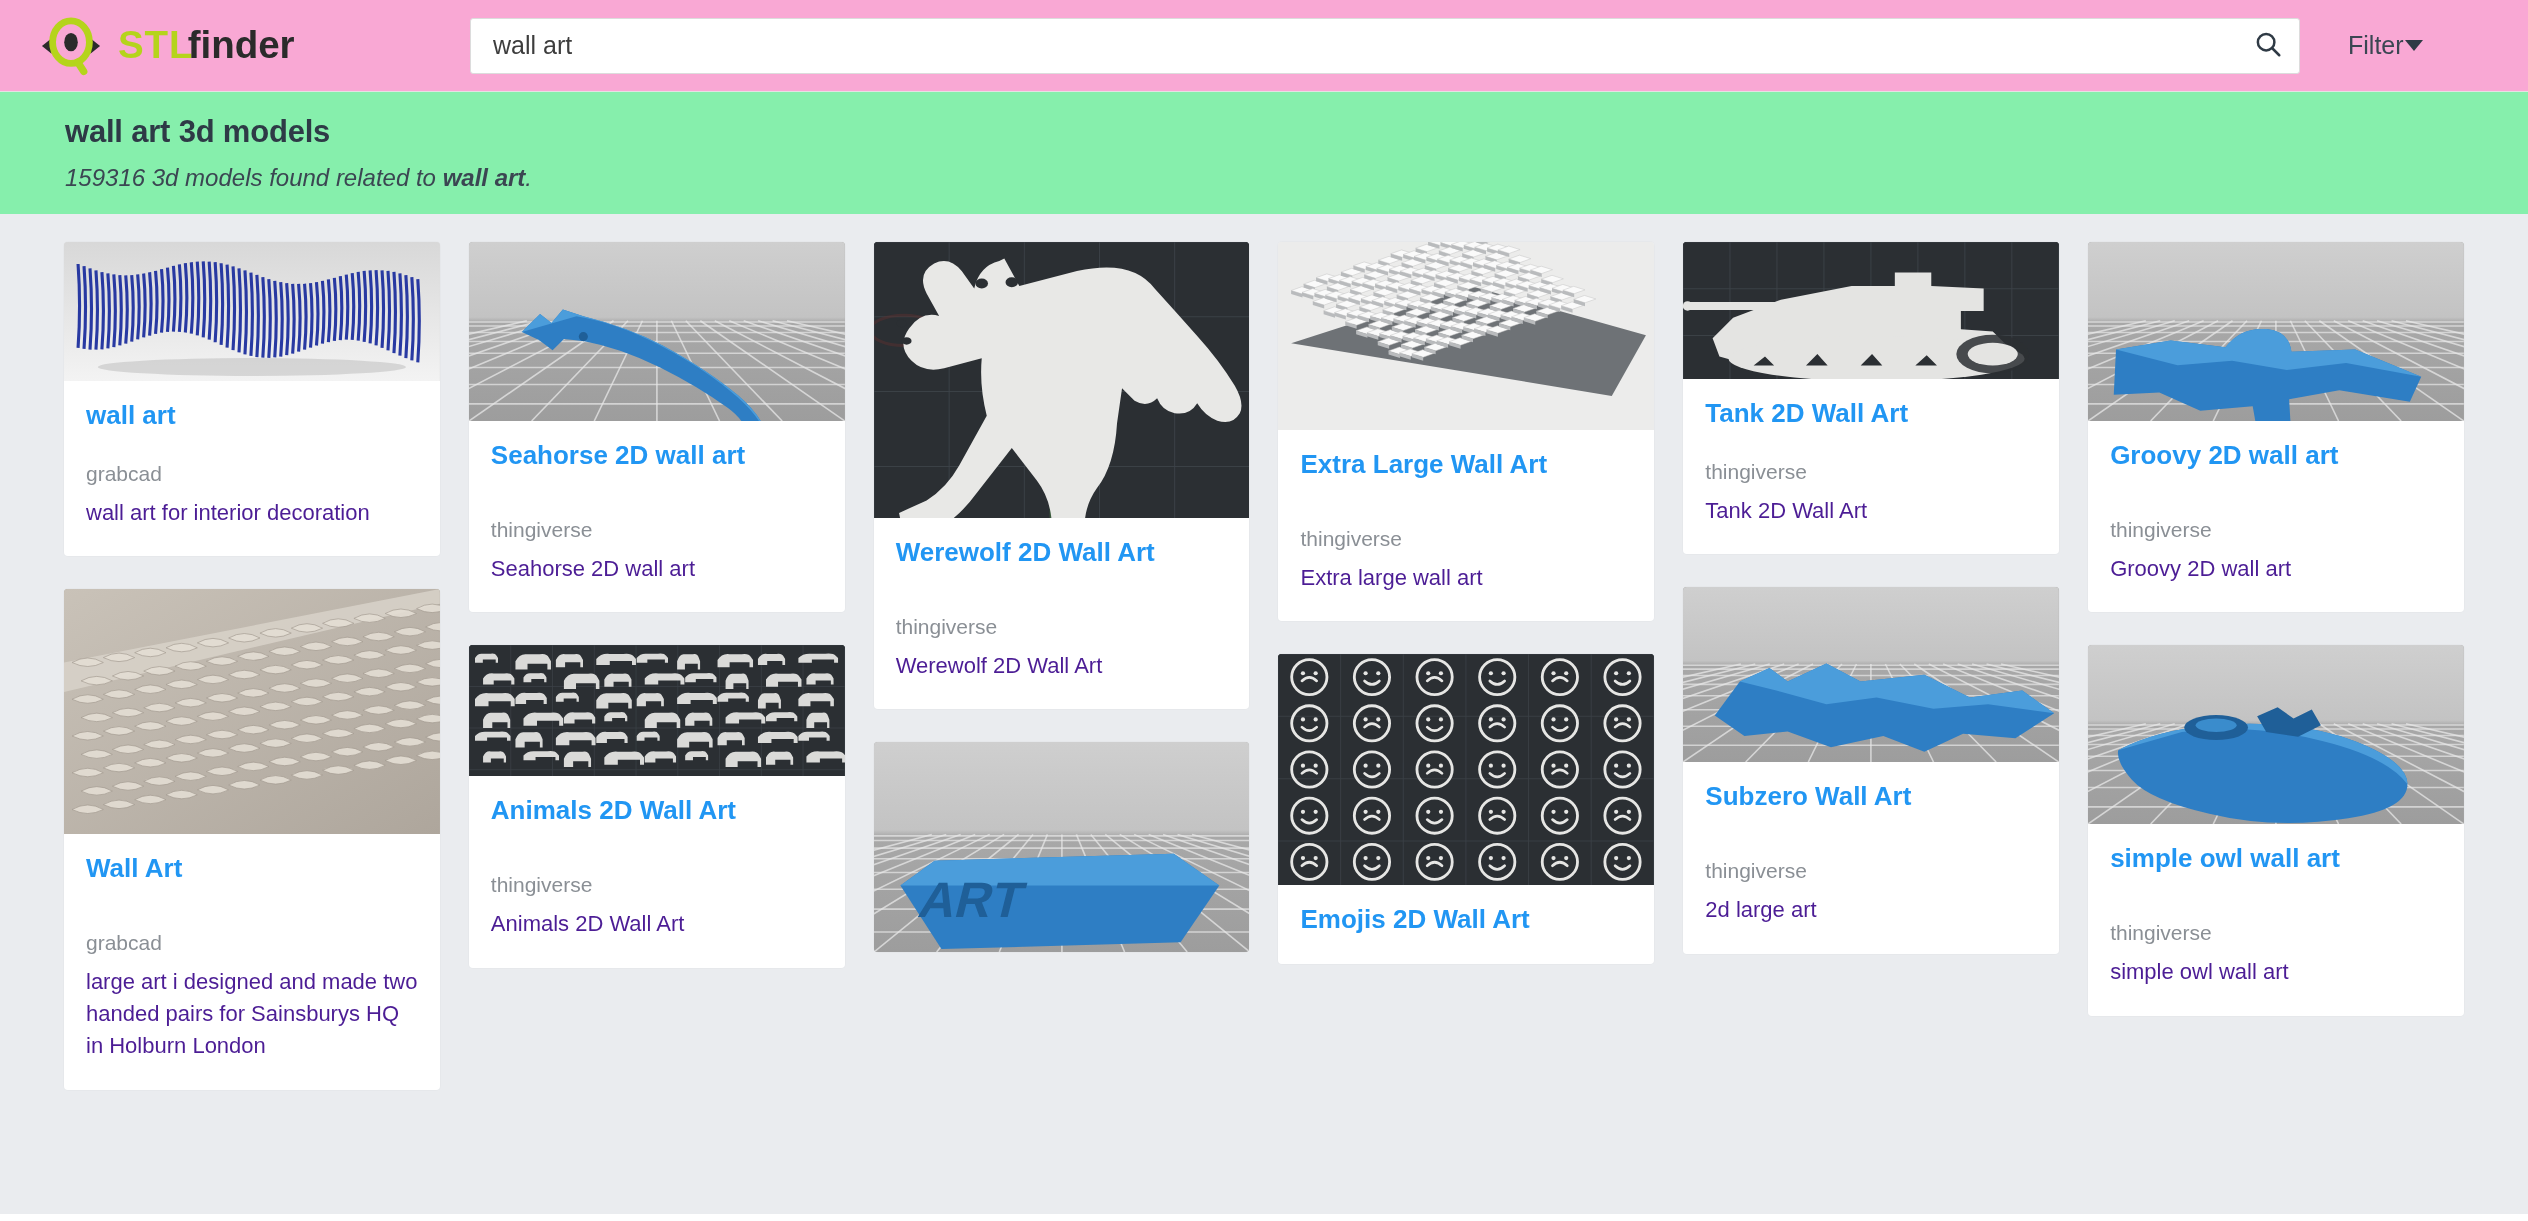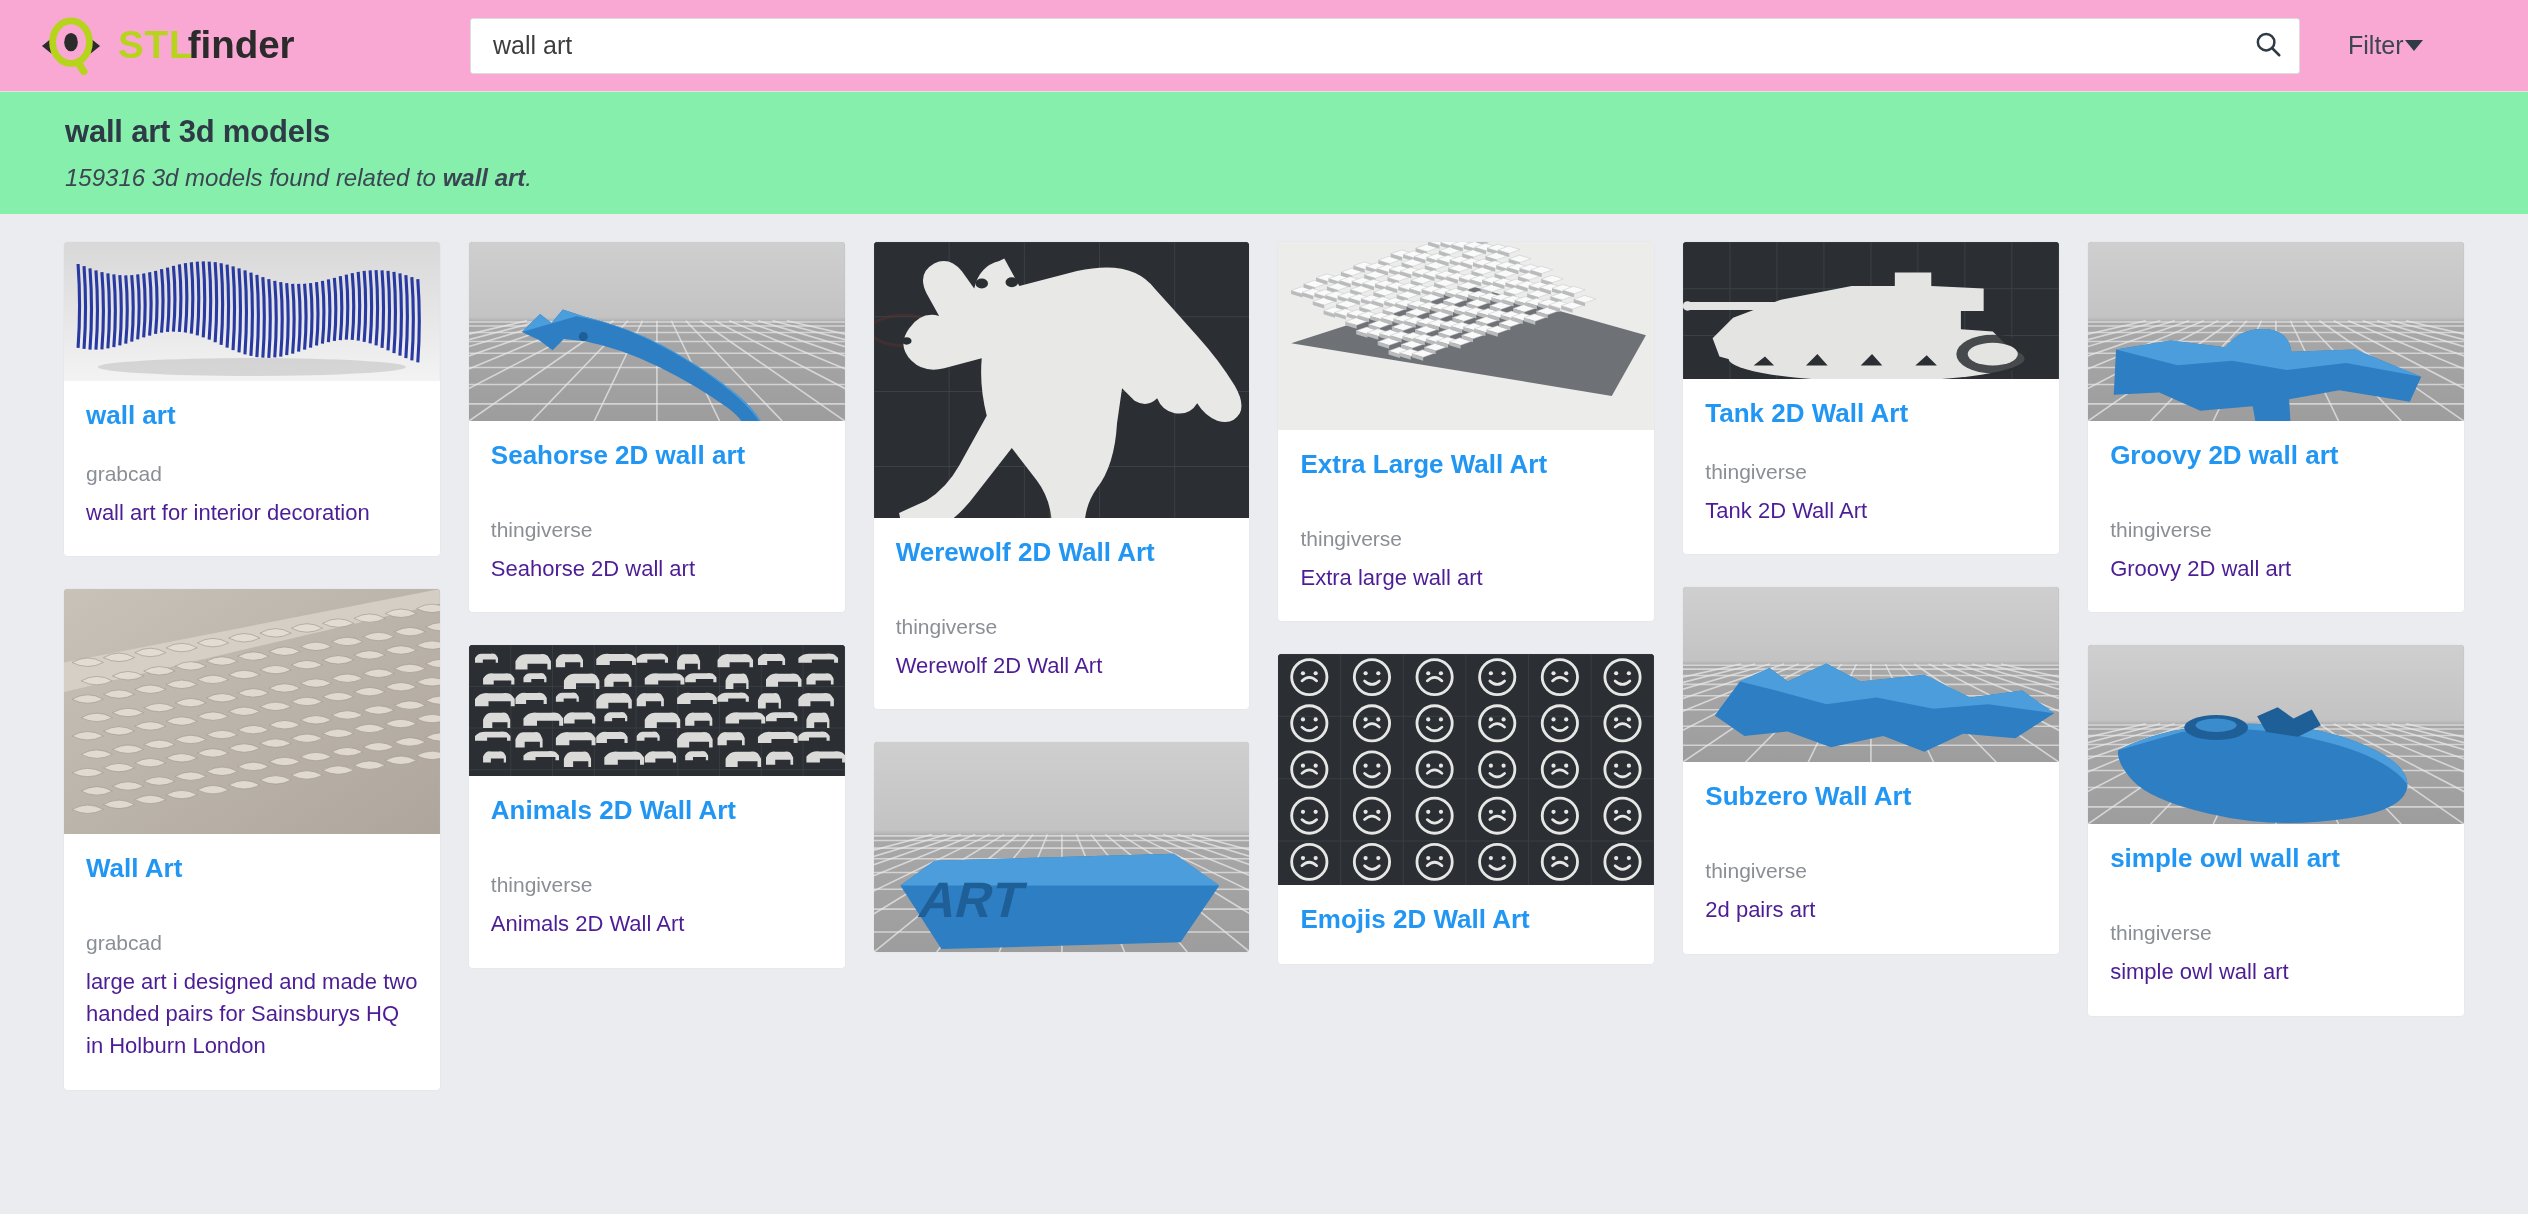--- a/index.html
+++ b/index.html
@@ -1560,21 +1560,21 @@
         <path d="M40 34 l26 -12 l16 12 l34 -16 l30 16 l56 -6 l40 20 l46 -6 l28 20
                  l-34 22 l-46 -4 l-34 16 l-36 -14 l-46 10 l-38 -14 l-38 4 l-26 -18 Z" fill="#2e7ec4"></path>
         <path d="M40 34 l26 -12 l16 12 l34 -16 l30 16 l56 -6 l40 20 l46 -6 l28 20
                  l-58 -8 l-48 4 l-50 -10 l-44 6 l-44 -12 Z" fill="#4b9ddb"></path>
       </g>
           </svg>
         </div>
     <div class="card-body">
       <a class="card-title" href="#">Subzero Wall Art</a>
       <span class="card-source">thingiverse</span>
-      <span class="card-desc">2d pairs art</span>
+      <span class="card-desc">2d large art</span>
     </div>
   </div>
 
   <div class="card">
     <div class="card-thumb" style="height: 179px; background: rgb(176, 176, 176);">
           <svg viewBox="0 0 374 179" preserveAspectRatio="none">
        <rect width="374" height="179" fill="#b0b0b0"></rect>
             <defs>
               <linearGradient id="skygroovy-render" x1="0" y1="0" x2="0" y2="1">
       <stop offset="0" stop-color="#cfcfcf"></stop>

